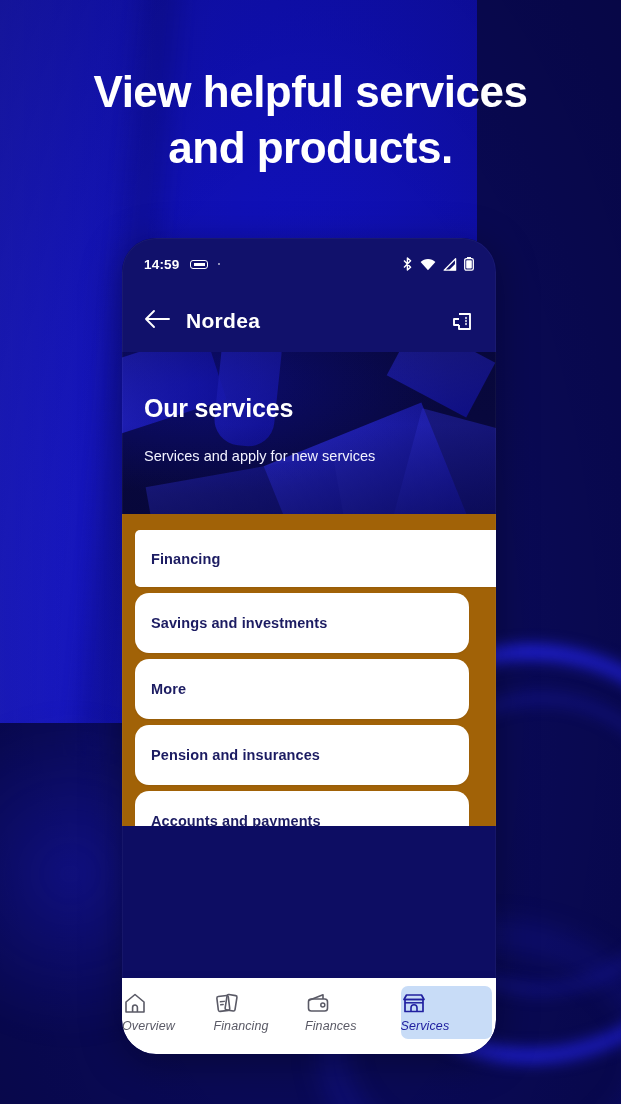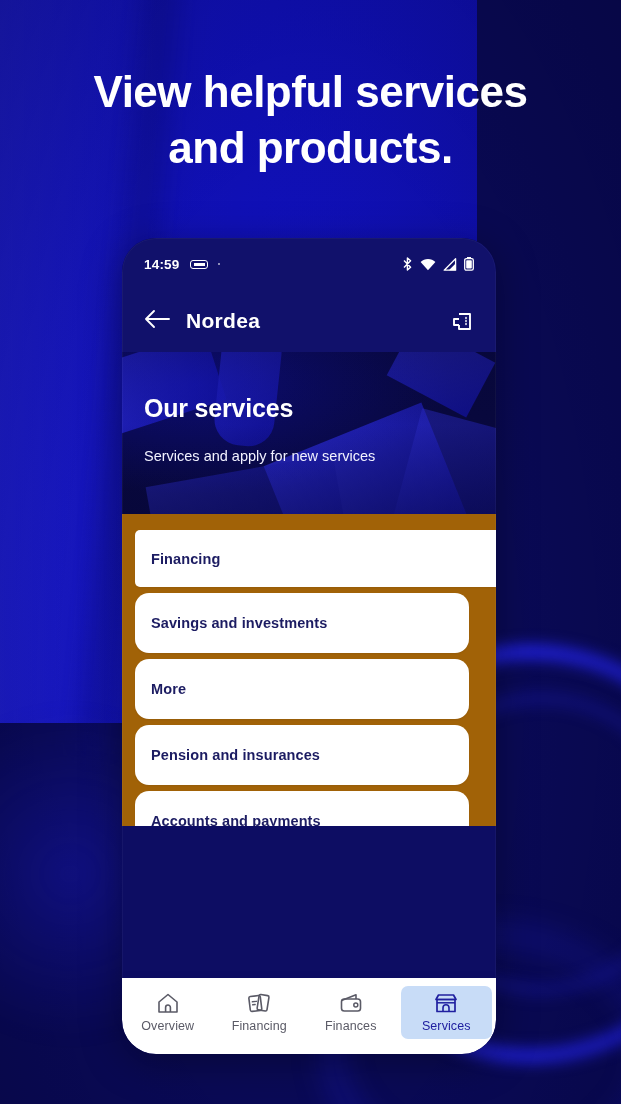--- a/index.html
+++ b/index.html
@@ -228,25 +228,25 @@
     border-radius: 0 0 34px 34px;
     display: flex;
     align-items: flex-start;
     padding-top: 8px;
     box-shadow: 0 -2px 6px rgba(10,10,60,.06);
   }
   .nav-item {
     flex: 1;
     display: flex;
     flex-direction: column;
-    align-items: center;
     gap: 4px;
     padding: 5px 0 6px;
     border-radius: 7px;
     color: #5a5a66;
+    font-style: italic;
   }
   .nav-item.active {
     background: #c8dcf7;
     color: #2020a0;
     margin: 0 4px;
   }
   .nav-label { font-size: 12.5px; letter-spacing: .1px; }
   .nav-item svg { display: block; }
 
   .phone-frame-shadow {

